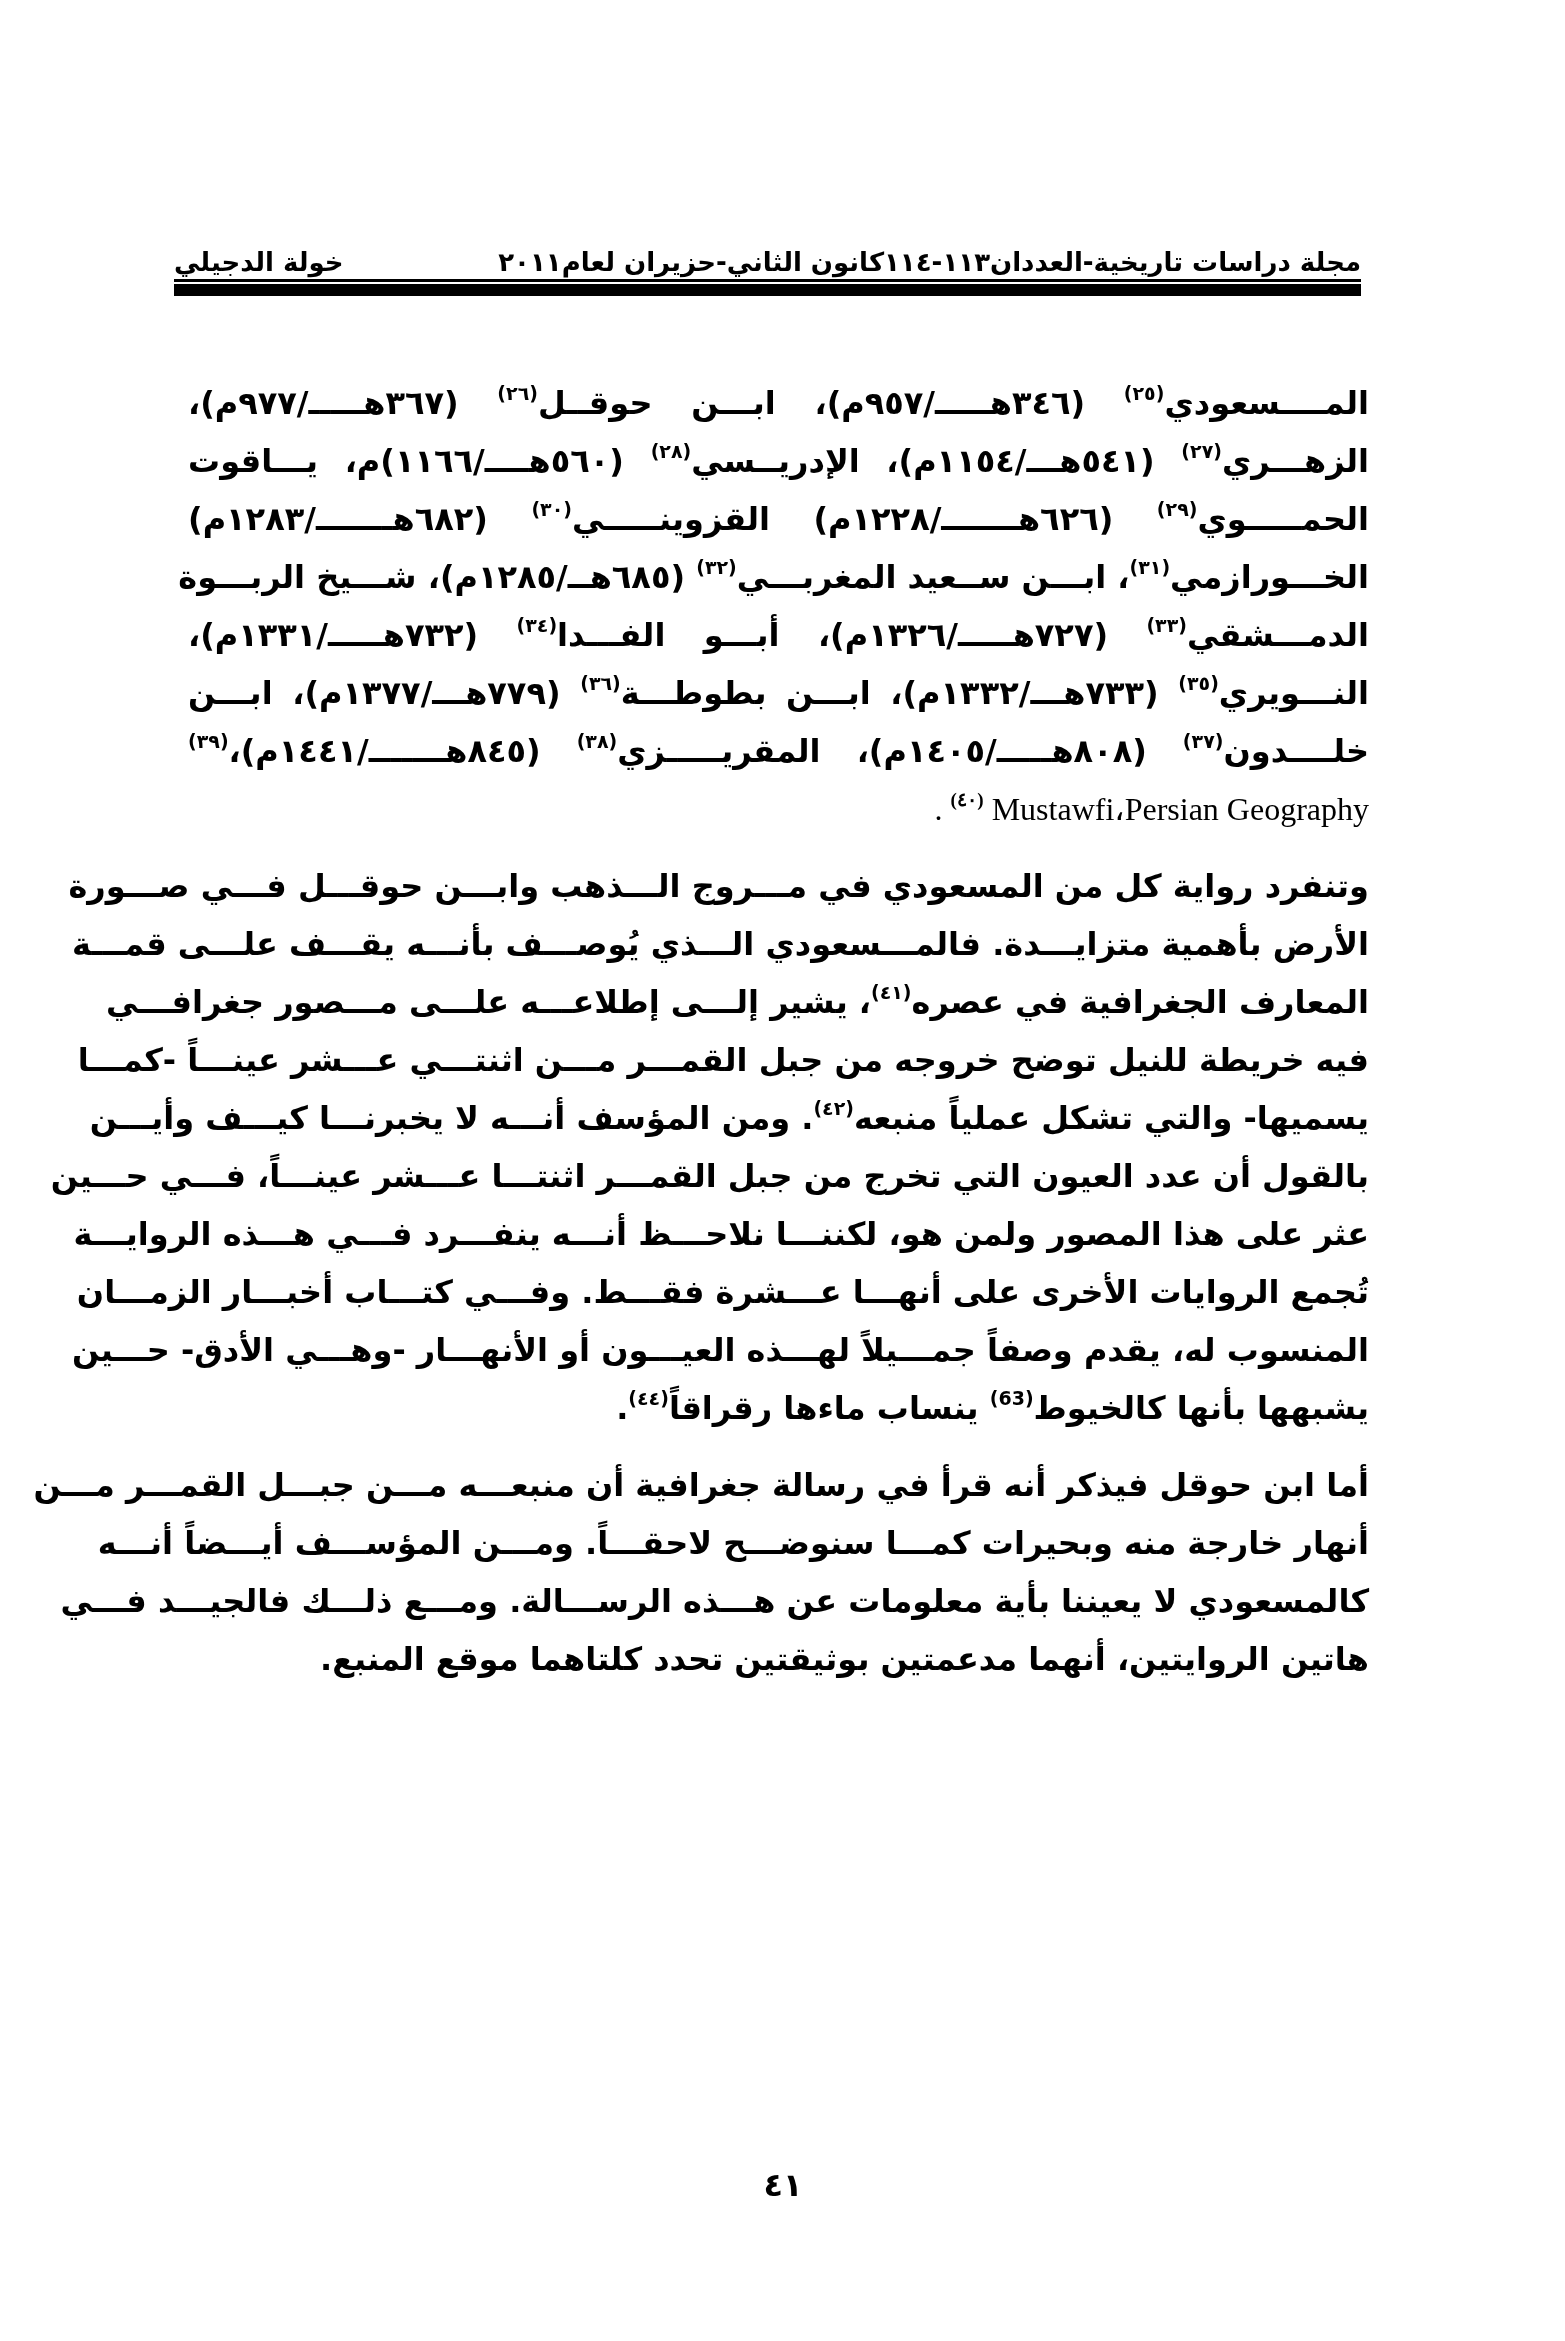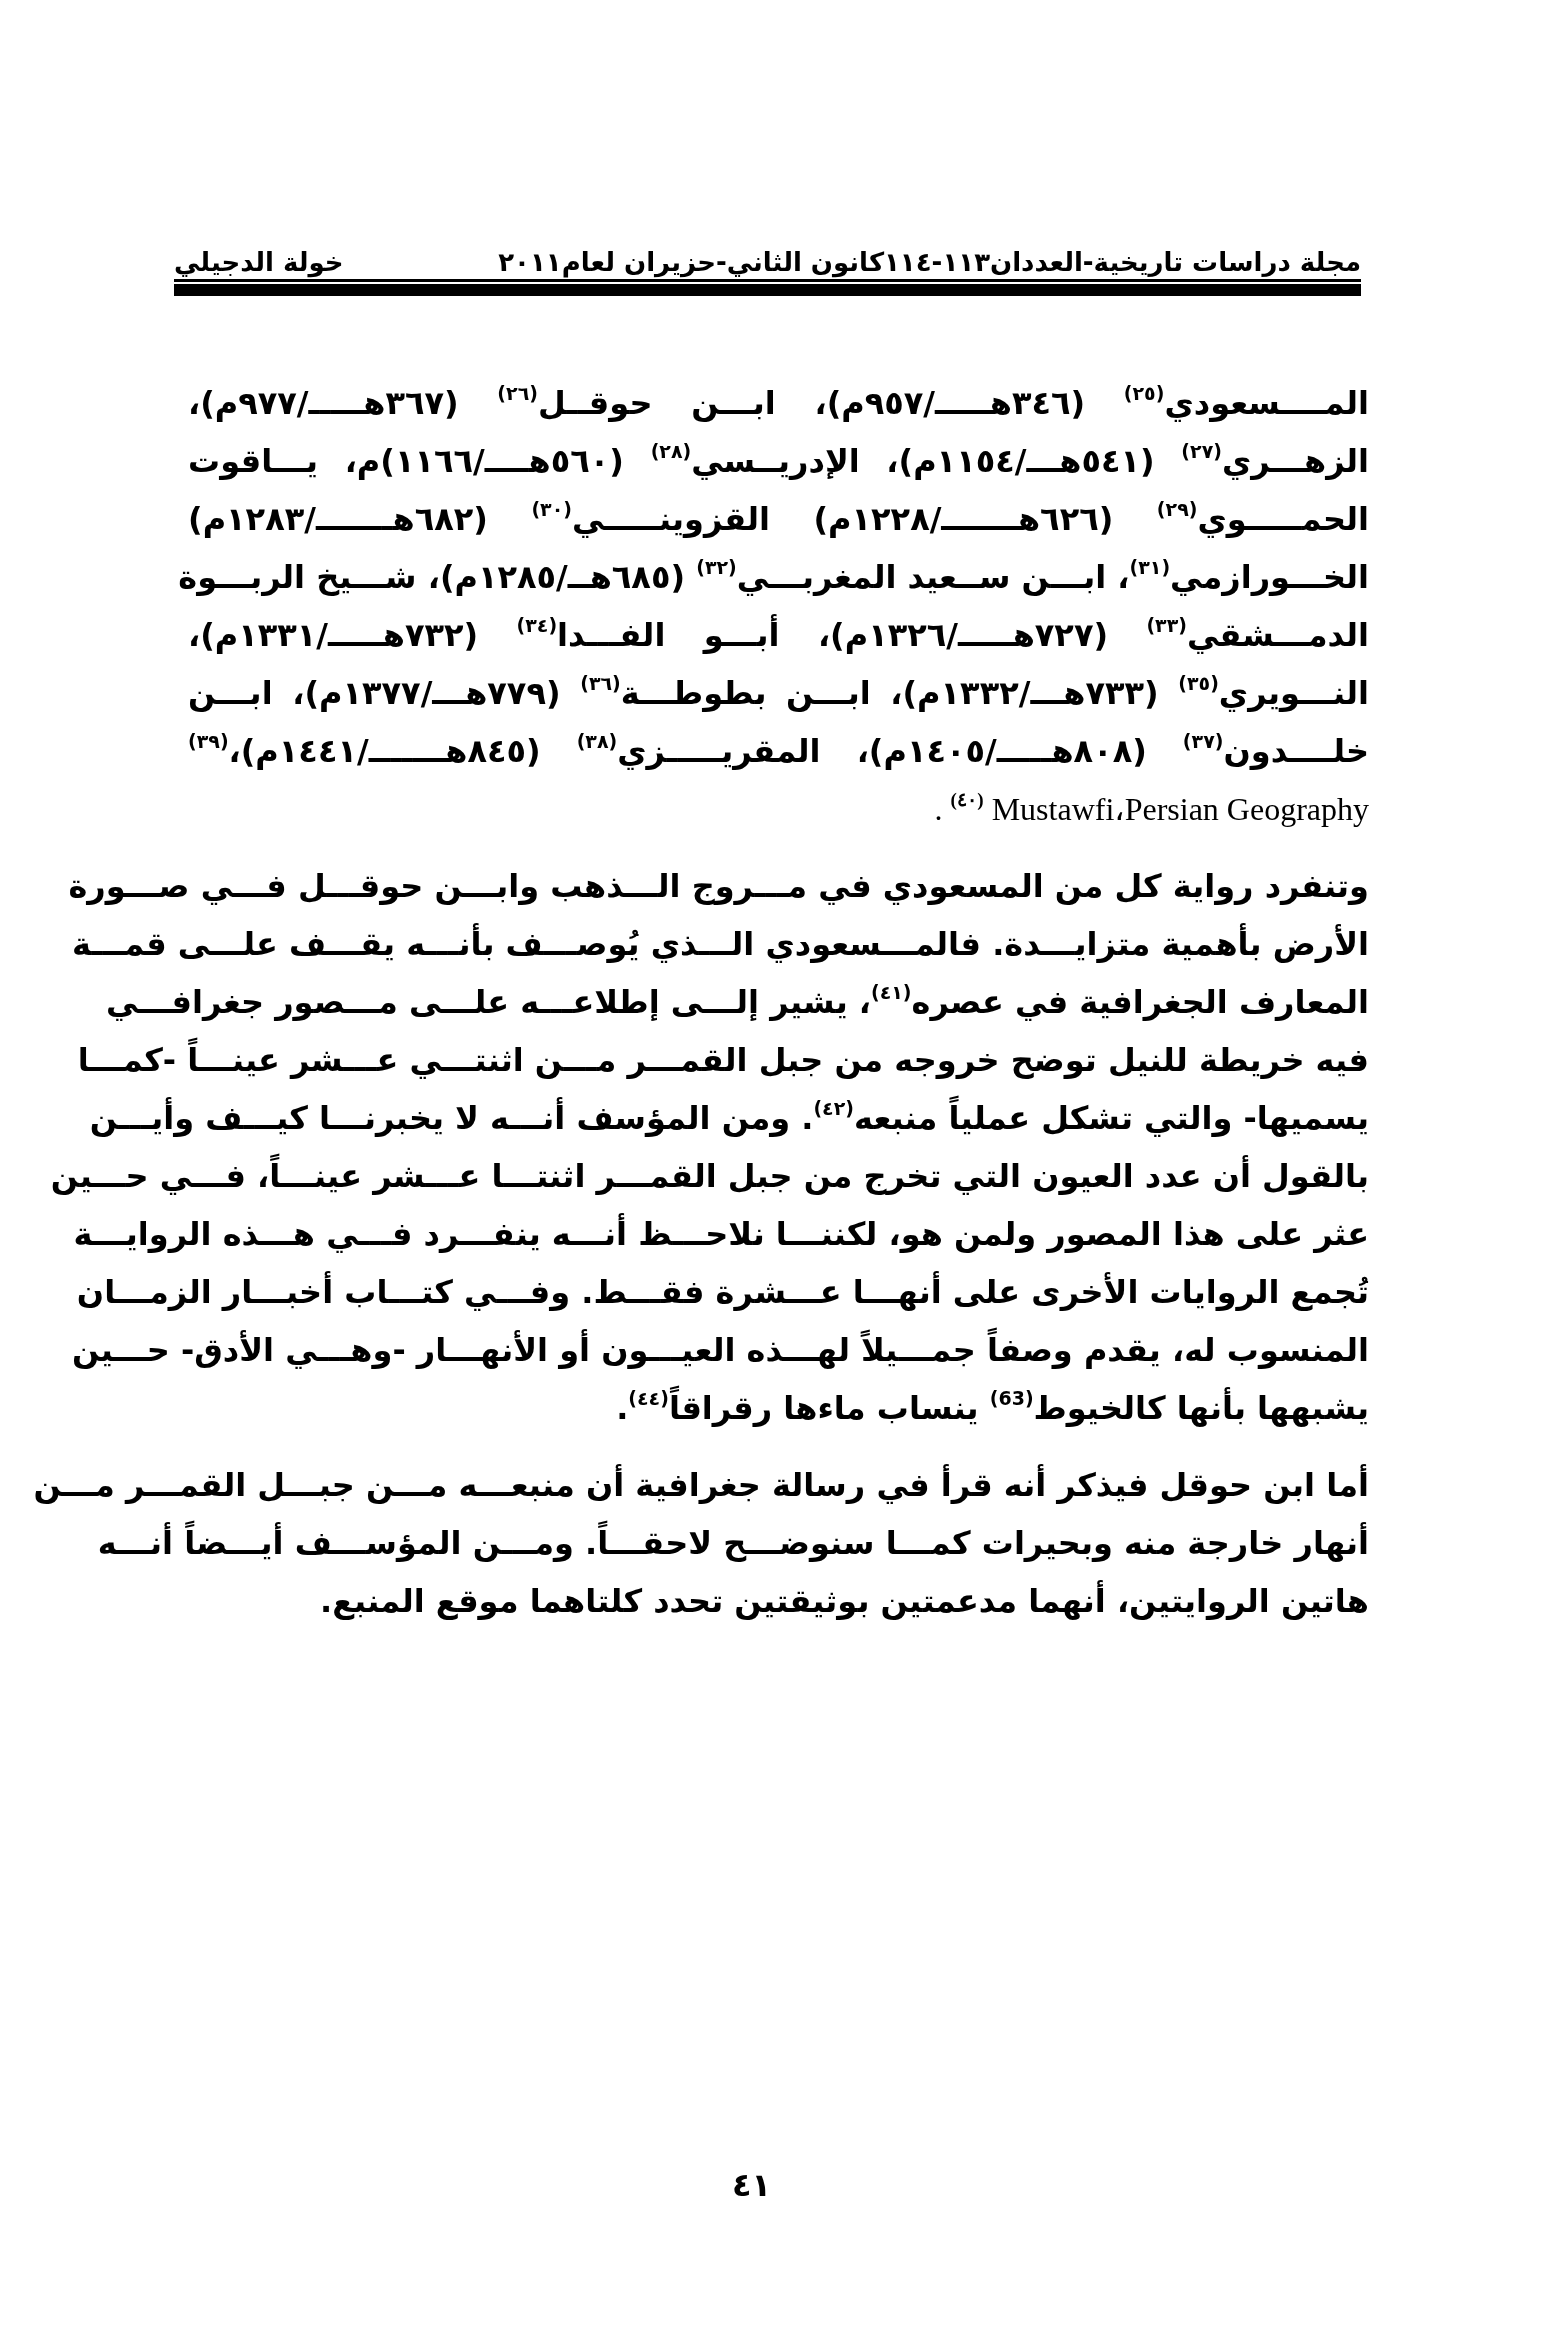--- a/index.html
+++ b/index.html
@@ -91,21 +91,21 @@
       font-size: 19px;
       line-height: 0;
       vertical-align: 13.6px;
       font-weight: bold;
     }
     .page-number {
       position: absolute;
       left: 732px;
       width: 102px;
       top: 2166px;
-      text-align: left;
+      text-align: center;
       font-size: 32px;
       font-weight: bold;
       direction: rtl;
     }
   </style>
 </head>
 <body>
 
 <div class="page">
 
@@ -164,20 +164,21 @@
       <span class="line last">
         <span>يشبهها بأنها كالخيوط</span><sup>(63)</sup><span> ينساب ماءها رقراقاً</span><sup>(٤٤)</sup><span>.</span>
       </span>
     </div>
 
     <div class="para-gap"></div>
 
     <div class="para">
       <span class="line"><span>أما ابن حوقل فيذكر أنه قرأ في رسالة جغرافية أن منبعـــه مـــن جبـــل القمـــر مـــن</span></span>
       <span class="line"><span>أنهار خارجة منه وبحيرات كمـــا سنوضـــح لاحقـــاً. ومـــن المؤســـف أيـــضاً أنـــه</span></span>
+      <span class="line"><span>كالمسعودي لا يعيننا بأية معلومات عن هـــذه الرســـالة. ومـــع ذلـــك فالجيـــد فـــي</span></span>
       <span class="line last"><span>هاتين الروايتين، أنهما مدعمتين بوثيقتين تحدد كلتاهما موقع المنبع.</span></span>
     </div>
 
   </div>
 
   <div class="page-number">٤١</div>
 
 </div>
 
 

